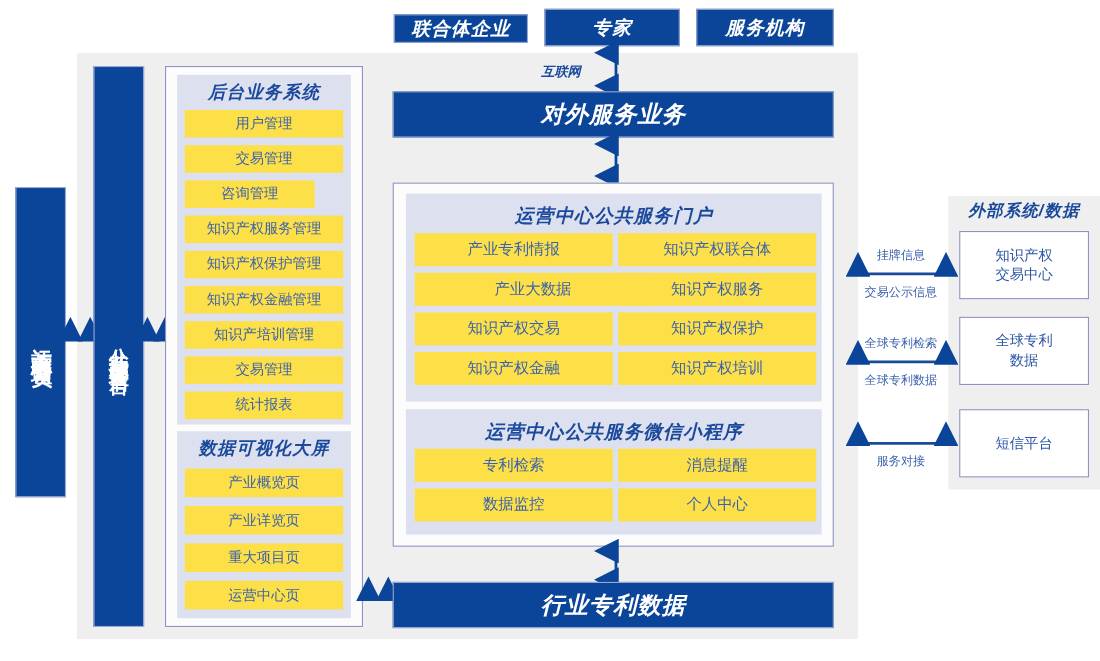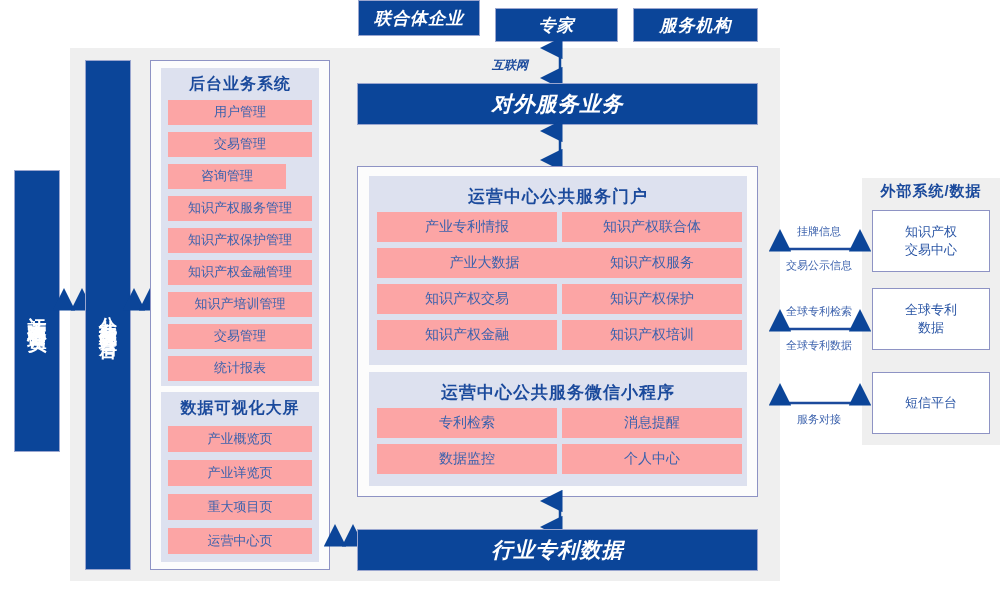--- a/index.html
+++ b/index.html
@@ -21,41 +21,41 @@
     display:flex;align-items:center;justify-content:center;
     font-weight:bold;letter-spacing:3px;
     writing-mode:vertical-rl;text-orientation:upright;
   }
 
   
   .gray-panel{background:#efefef;}
   .white-card{background:#fcfcfc;border:1.5px solid #8e93c4;}
   .lav-group{background:#dde1ef;}
   .group-title{
-    color:#1b4a9c;font-weight:bold;
+    color:#1b4a9c;font-weight:bold;font-style:italic;
     text-align:center;letter-spacing:1px;
   }
   .item{
-    background:#fca5a5;color:#3c62ad;
+    background:#fde047;color:#3c62ad;
     display:flex;align-items:center;justify-content:center;
     text-align:center;line-height:1.1;
   }
   .ext-box{
     background:#ffffff;border:1.5px solid #8e93c4;color:#2b56a5;
     display:flex;align-items:center;justify-content:center;
     text-align:center;line-height:1.35;
   }
   .arrow-label{color:#3c62ad;font-size:11px;white-space:nowrap;text-align:center;}
   .net-label{color:#1b4a9c;font-size:12px;font-weight:bold;white-space:nowrap;}
   svg{display:block;overflow:visible;}
 </style>
 </head>
 <body>
 
-<div class="abs blue" style="left:358px;top:0;width:122px;height:36px;font-size:17px;">
+<div class="abs blue" style="left:358px;top:13px;width:122px;height:26px;font-size:17px;">
   <span>联合体企业</span>
 </div>
 <div class="abs blue" style="left:495px;top:8px;width:123px;height:34px;font-size:17px;">
   <span>专家</span>
 </div>
 <div class="abs blue" style="left:633px;top:8px;width:125px;height:34px;font-size:17px;">
   <span>服务机构</span>
 </div>
 
 <div class="abs gray-panel" style="left:70px;top:48px;width:710px;height:533px;"></div>

